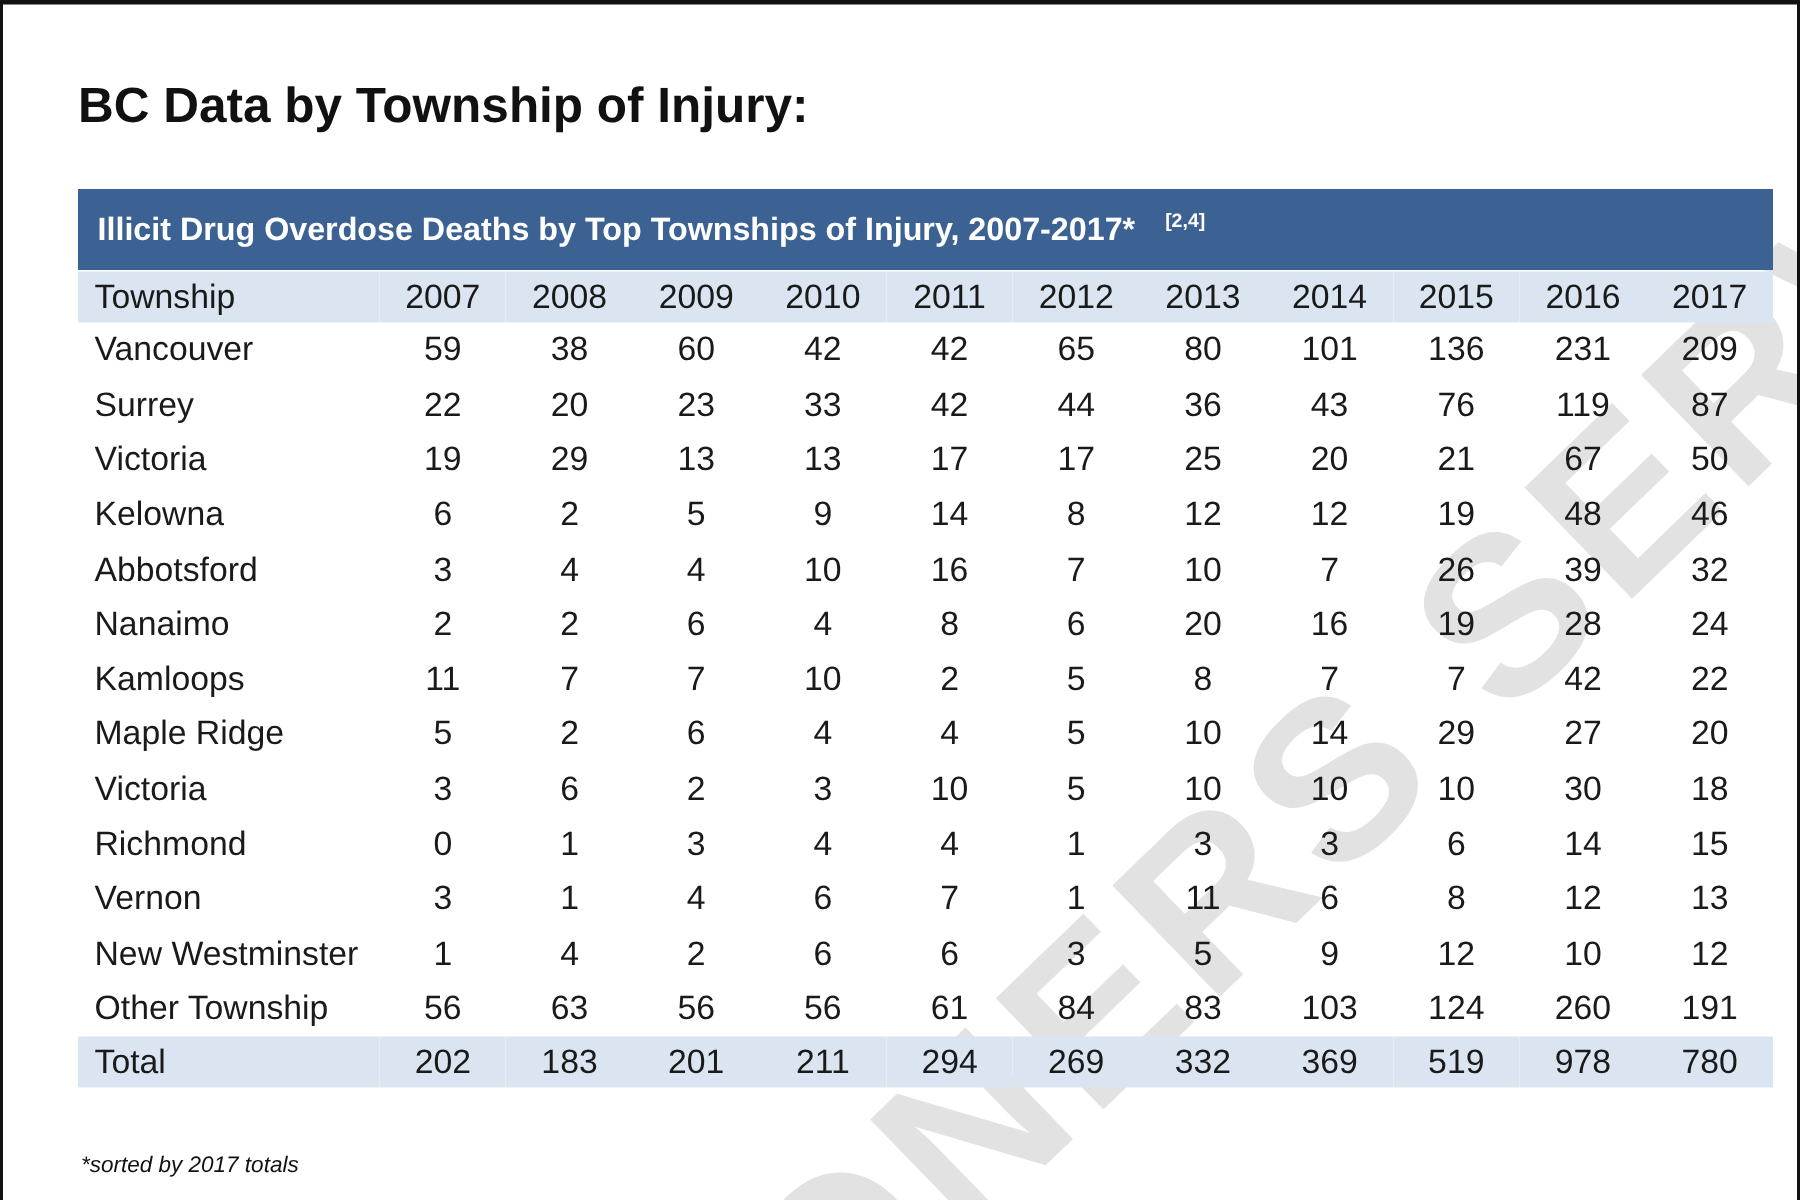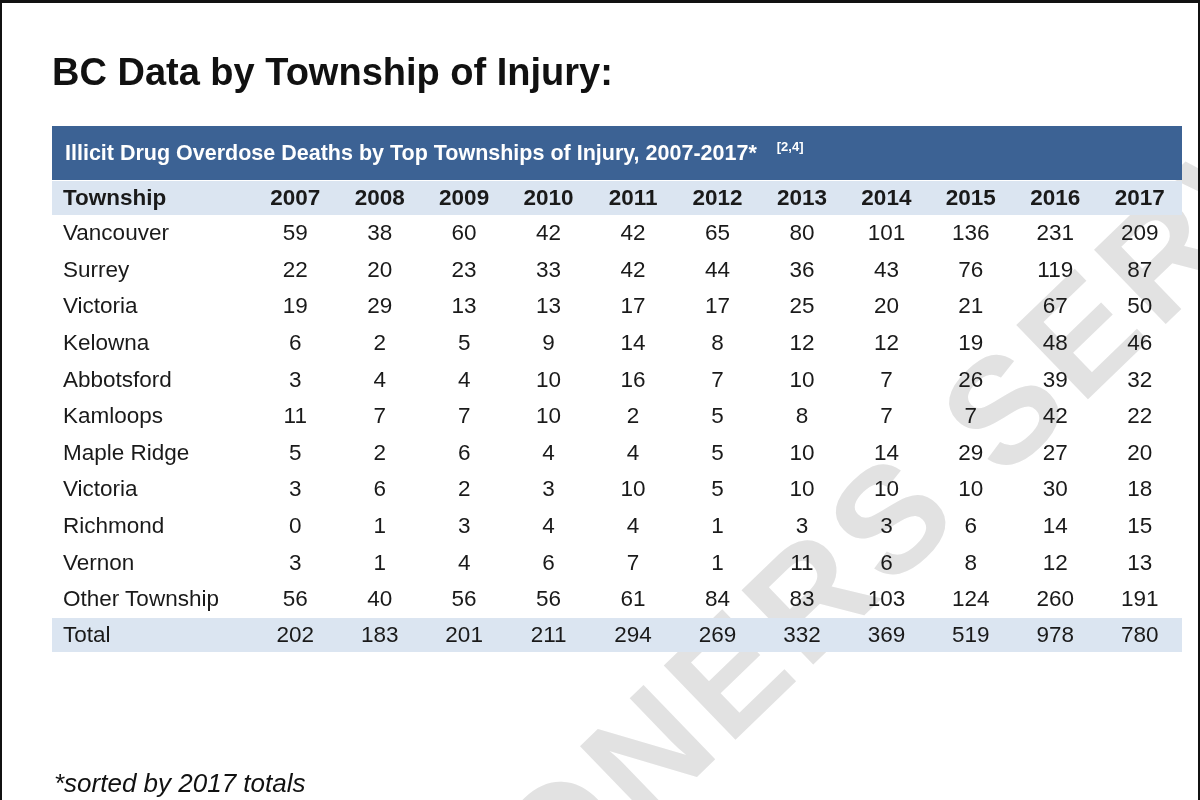--- a/index.html
+++ b/index.html
@@ -28,21 +28,21 @@
     color: var(--watermark, #e2e2e2);
     white-space: nowrap;
     z-index: 0;
     user-select: none;
   }
   .page-title {
     position: absolute;
     left: 50px;
     top: 48px;
     margin: 0;
-    font-size: 38px;
+    font-size: 33px;
     font-weight: bold;
     color: #111;
     z-index: 1;
   }
   .table-wrap {
     position: absolute;
     left: 50px;
     top: 123px;
     width: 1130px;
     z-index: 1;
@@ -68,41 +68,41 @@
   }
   table.data {
     width: 1130px;
     border-collapse: collapse;
     table-layout: fixed;
     font-size: 22.5px;
     color: #1a1a1a;
   }
   table.data thead th {
     background: var(--band, #dbe5f1);
-    font-weight: bold;
+    font-weight: normal;
     height: 34px;
     padding: 0;
   }
   table.data th.name, table.data td.name {
     width: 190px;
     text-align: left;
     padding-left: 11px;
   }
   table.data th.num, table.data td.num { text-align: center; padding: 0; }
   table.data tbody td { height: 34.6px; }
   table.data tfoot td {
     background: var(--band, #dbe5f1);
     height: 32px;
   }
   .footnote {
     position: absolute;
     left: 52px;
     top: 765px;
     font-style: italic;
-    font-size: 26px;
+    font-size: 15px;
     color: #111;
     z-index: 1;
   }
 </style>
 </head>
 <body>
 
 <div class="page">
 
   <div class="watermark">CORONERS SERVICE</div>
@@ -197,20 +197,34 @@
             <td class="num">10</td>
             <td class="num">16</td>
             <td class="num">7</td>
             <td class="num">10</td>
             <td class="num">7</td>
             <td class="num">26</td>
             <td class="num">39</td>
             <td class="num">32</td>
           </tr>
           <tr>
+            <td class="name">Nanaimo</td>
+            <td class="num">2</td>
+            <td class="num">2</td>
+            <td class="num">6</td>
+            <td class="num">4</td>
+            <td class="num">8</td>
+            <td class="num">6</td>
+            <td class="num">20</td>
+            <td class="num">16</td>
+            <td class="num">19</td>
+            <td class="num">28</td>
+            <td class="num">24</td>
+          </tr>
+          <tr>
             <td class="name">Kamloops</td>
             <td class="num">11</td>
             <td class="num">7</td>
             <td class="num">7</td>
             <td class="num">10</td>
             <td class="num">2</td>
             <td class="num">5</td>
             <td class="num">8</td>
             <td class="num">7</td>
             <td class="num">7</td>
@@ -267,23 +281,37 @@
             <td class="num">6</td>
             <td class="num">7</td>
             <td class="num">1</td>
             <td class="num">11</td>
             <td class="num">6</td>
             <td class="num">8</td>
             <td class="num">12</td>
             <td class="num">13</td>
           </tr>
           <tr>
+            <td class="name">New Westminster</td>
+            <td class="num">1</td>
+            <td class="num">4</td>
+            <td class="num">2</td>
+            <td class="num">6</td>
+            <td class="num">6</td>
+            <td class="num">3</td>
+            <td class="num">5</td>
+            <td class="num">9</td>
+            <td class="num">12</td>
+            <td class="num">10</td>
+            <td class="num">12</td>
+          </tr>
+          <tr>
             <td class="name">Other Township</td>
             <td class="num">56</td>
-            <td class="num">40</td>
+            <td class="num">63</td>
             <td class="num">56</td>
             <td class="num">56</td>
             <td class="num">61</td>
             <td class="num">84</td>
             <td class="num">83</td>
             <td class="num">103</td>
             <td class="num">124</td>
             <td class="num">260</td>
             <td class="num">191</td>
           </tr>

